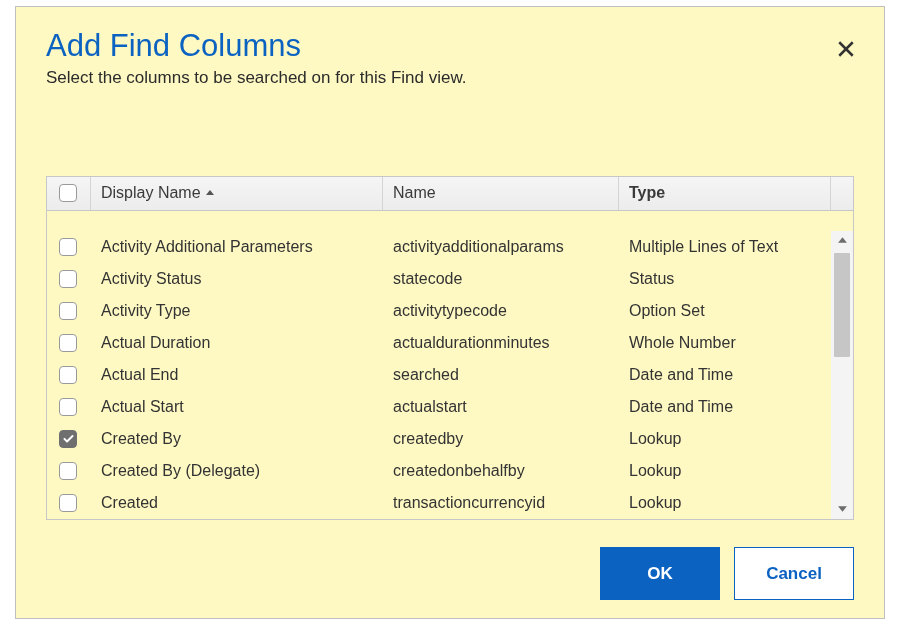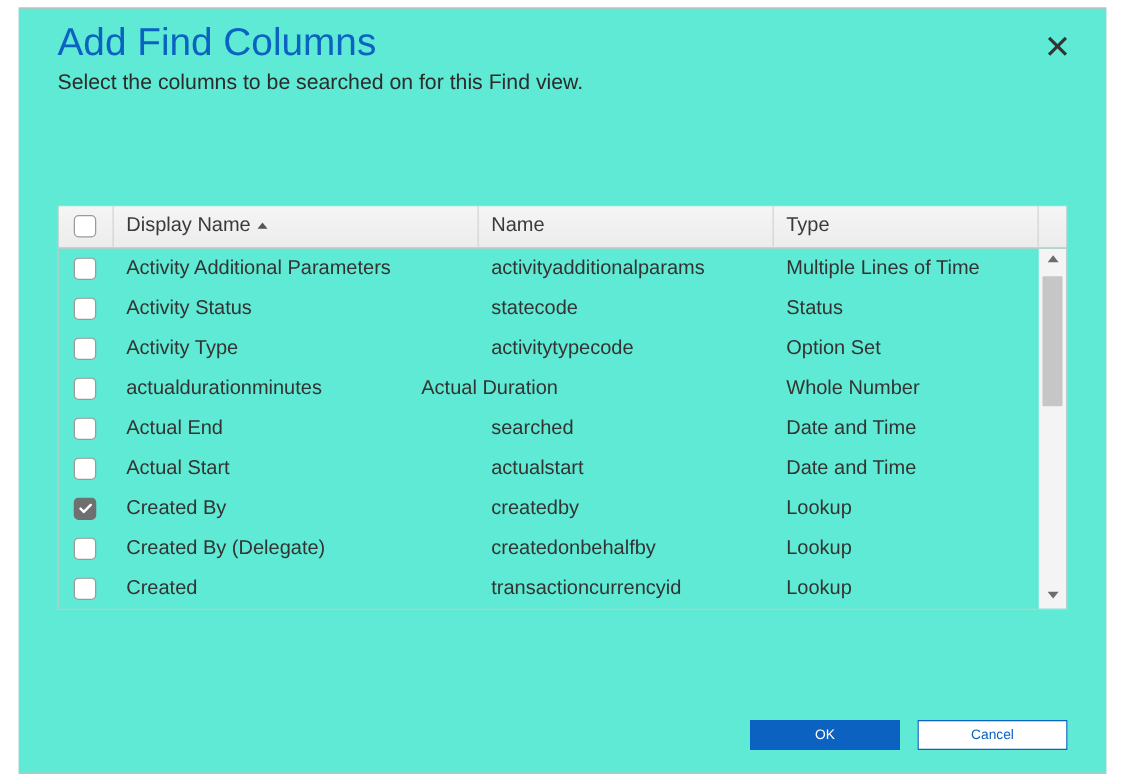--- a/index.html
+++ b/index.html
@@ -9,22 +9,22 @@
     background: #fff;
     width: 900px;
     height: 625px;
     overflow: hidden;
   }
   .dialog {
     position: absolute;
     left: 15px; top: 6px;
     width: 870px; height: 613px;
     border: 1px solid #bfbfbf;
-    background: #5eead4;
-    padding: 0 30px 18px 30px;
+    background: #fef9c3;
+    padding: 12px 30px 18px 30px;
     display: flex;
     flex-direction: column;
   }
   .dlg-header {
     position: relative;
     padding-top: 8px;
   }
   .dlg-title {
     font-size: 31px;
     font-weight: 400;
@@ -64,28 +64,29 @@
     border-right: 1px solid #d4d4d4;
     padding: 0 10px;
     font-size: 16px;
     color: #3a3a3a;
     cursor: pointer;
     user-select: none;
   }
   .th.chkcol { width: 44px; padding: 0 0 0 12px; border-right: 1px solid #d4d4d4; }
   .th.dname { width: 292px; }
   .th.name  { width: 236px; }
-  .th.type  { flex: 1; }
+  .th.type  { flex: 1; font-weight: bold; }
   .th.scrollgap { width: 22px; border-right: none; padding:0; }
   .sort-icon { display:inline-flex; margin-left:4px; }
   .sort-icon svg { width:10px; height:10px; }
   .tbody {
     position: relative;
     height: 288px;
     overflow: hidden;
+    margin-top: 20px;
   }
   .rows {
     position: absolute; left:0; top:0; right:22px;
   }
   .row {
     display: flex;
     align-items: center;
     height: 32px;
     font-size: 16px;
     color: #333;
@@ -130,25 +131,26 @@
   }
   .footer {
     margin-top: auto;
     display: flex;
     justify-content: flex-end;
     gap: 14px;
     padding-top: 18px;
   }
   .btn {
     min-width: 120px;
-    height: 24px;
-    font-size: 11px;
+    height: 53px;
+    font-size: 17px;
     display: inline-flex; align-items:center; justify-content:center;
     cursor: pointer;
     user-select:none;
+    font-weight:bold;
   }
   .btn-primary {
     background: #0b62c1;
     border: 1px solid #0b62c1;
     color: #fff;
   }
   .btn-secondary {
     background: #fff;
     border: 1.5px solid #0b62c1;
     color: #0b62c1;
@@ -196,21 +198,21 @@
     </div>
 
     <div class="tbody">
       <div class="rows" id="rows-container">
           <div class="row">
             <div class="cell chkcol">
               <span class="chk"></span>
             </div>
             <div class="cell dname">Activity Additional Parameters</div>
             <div class="cell name">activityadditionalparams</div>
-            <div class="cell type">Multiple Lines of Time</div>
+            <div class="cell type">Multiple Lines of Text</div>
           </div>
           <div class="row">
             <div class="cell chkcol">
               <span class="chk"></span>
             </div>
             <div class="cell dname">Activity Status</div>
             <div class="cell name">statecode</div>
             <div class="cell type">Status</div>
           </div>
           <div class="row">
@@ -218,22 +220,22 @@
               <span class="chk"></span>
             </div>
             <div class="cell dname">Activity Type</div>
             <div class="cell name">activitytypecode</div>
             <div class="cell type">Option Set</div>
           </div>
           <div class="row">
             <div class="cell chkcol">
               <span class="chk"></span>
             </div>
+            <div class="cell dname">Actual Duration</div>
             <div class="cell name">actualdurationminutes</div>
-            <div class="cell dname">Actual Duration</div>
             <div class="cell type">Whole Number</div>
           </div>
           <div class="row">
             <div class="cell chkcol">
               <span class="chk"></span>
             </div>
             <div class="cell dname">Actual End</div>
             <div class="cell name">searched</div>
             <div class="cell type">Date and Time</div>
           </div>

